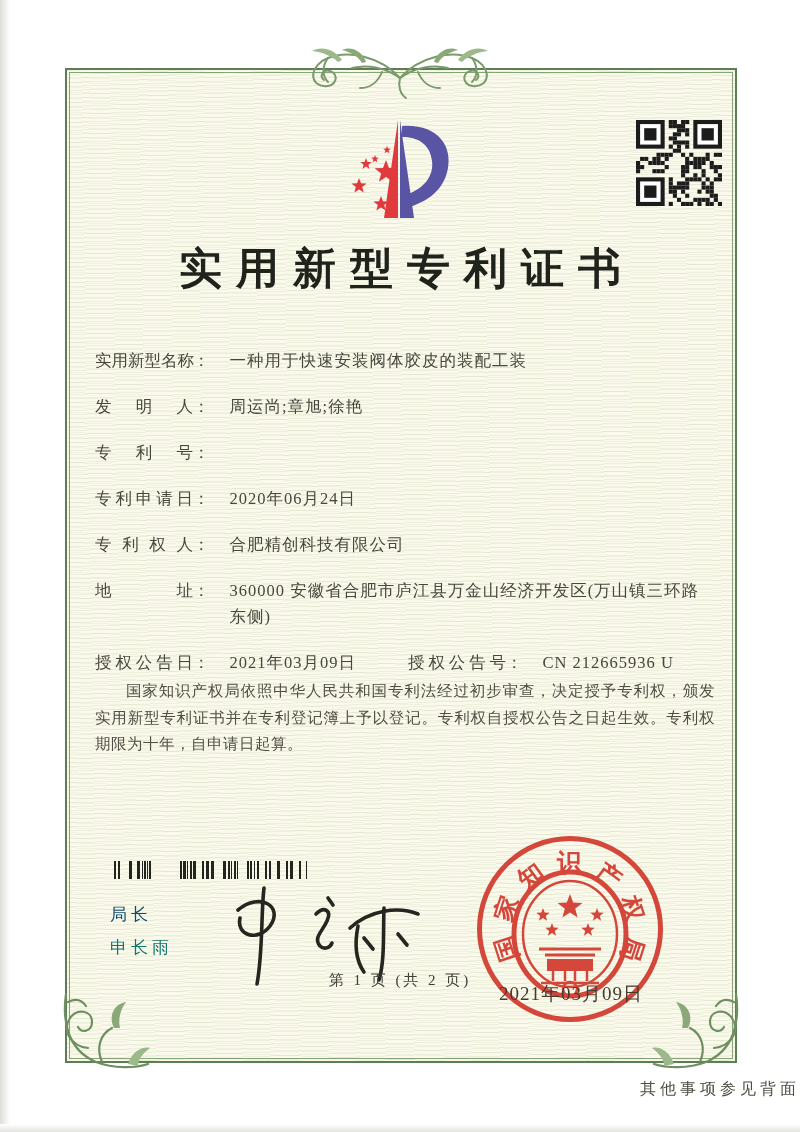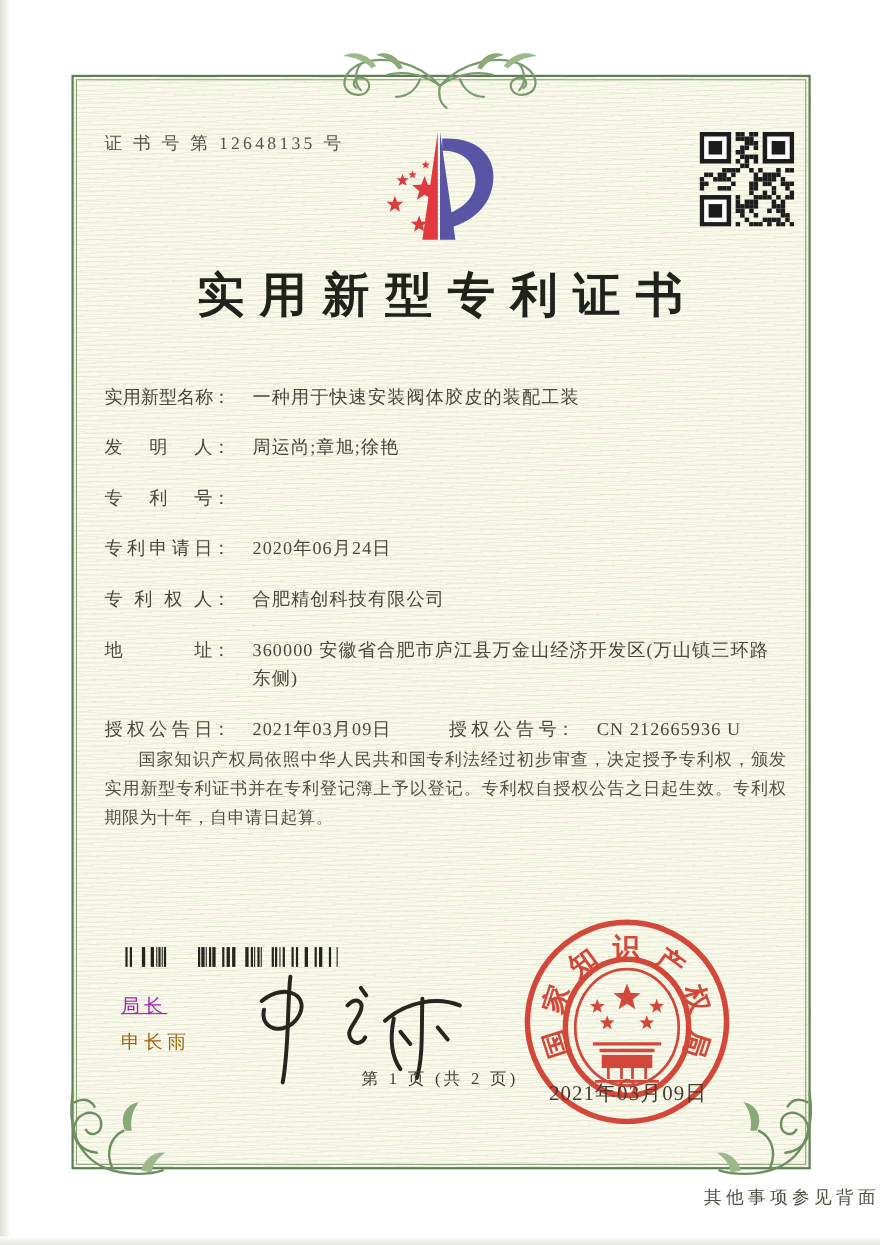--- a/index.html
+++ b/index.html
@@ -54,23 +54,23 @@
   .pair.second { margin-left:52px; }
 
   .paras { position:absolute; left:95px; top:666px; width:620px;
     font-size:15.5px; line-height:26.5px; color:#514f44;
     text-align:justify; letter-spacing:0.5px; }
   .paras p { text-indent:2em;margin-top:12px; }
 
   .barcode { position:absolute; left:110px; top:861px; width:202px; height:18px; }
 
   .issuer-title { position:absolute; left:110px; top:903px; font-size:17px;
-    color:#a21caf; letter-spacing:4px;text-decoration:underline; }
+    color:#0c4a6e; letter-spacing:4px; }
   .issuer-name  { position:absolute; left:110px; top:936px; font-size:17px;
-    color:#a16207; letter-spacing:4px;text-align:center; }
+    color:#0f766e; letter-spacing:4px;text-align:center; }
   .signature { position:absolute; left:212px; top:880px; width:220px; height:112px; }
 
   .seal {
     position:absolute; left:477px; top:836px; width:186px; height:186px;
     border:5px solid #d23a2e; border-radius:50%; opacity:0.93;
   }
   .seal-arc { position:absolute; left:0; top:0; width:100%; height:100%; }
   .seal-arc span {
     position:absolute; font-size:25px; font-weight:700; color:#d23a2e;
     transform-origin:center; line-height:1; font-family:"Liberation Serif",serif;
@@ -127,21 +127,20 @@
     <g transform="translate(104,0) scale(-1,1)" fill="none" stroke="#6f8f60" stroke-width="2.2" stroke-linecap="round">
       <path d="M18,6 C14,34 20,62 48,74 C66,81 88,80 100,76"></path>
       <path d="M40,60 C22,58 14,42 22,30 C29,20 44,22 44,34 C44,43 34,46 30,39"></path>
       <path d="M54,74 C48,60 52,46 64,40"></path>
       <path d="M66,40 C60,28 66,16 78,14 C72,22 70,32 72,40 Z" fill="#8aa878" stroke="none"></path>
       <path d="M80,76 C84,64 94,58 102,60 C94,66 90,72 90,78 Z" fill="#9db98c" stroke="none"></path>
       <path d="M20,14 C28,10 34,12 38,18"></path>
     </g>
   </svg>
 
-  <div class="cert-no">证 书 号 第 12648135 号</div>
 
   <svg class="logo" viewBox="0 0 126 112">
     <polygon points="62,6 48,104 62,104" fill="#e13a3e"></polygon>
     <polygon points="64,6 64,104 78,104" fill="#5954a4"></polygon>
     <path d="M66,12 C102,10 116,32 112,54 C108,78 88,90 66,95 L66,82 C88,76 98,62 96,47 C94,30 82,23 66,23 Z" fill="#5954a4"></path>
     <g id="logo-stars" fill="#e13a3e">
         <polygon points="50.0,46.0 53.0,53.9 61.4,54.3 54.8,59.6 57.1,67.7 50.0,63.0 42.9,67.7 45.2,59.6 38.6,54.3 47.0,53.9"></polygon>
         <polygon points="23.0,64.0 25.0,69.3 30.6,69.5 26.2,73.0 27.7,78.5 23.0,75.4 18.3,78.5 19.8,73.0 15.4,69.5 21.0,69.3"></polygon>
         <polygon points="45.0,82.0 47.0,87.3 52.6,87.5 48.2,91.0 49.7,96.5 45.0,93.4 40.3,96.5 41.8,91.0 37.4,87.5 43.0,87.3"></polygon>
         <polygon points="30.0,44.0 31.5,48.0 35.7,48.1 32.4,50.8 33.5,54.9 30.0,52.5 26.5,54.9 27.6,50.8 24.3,48.1 28.5,48.0"></polygon>

